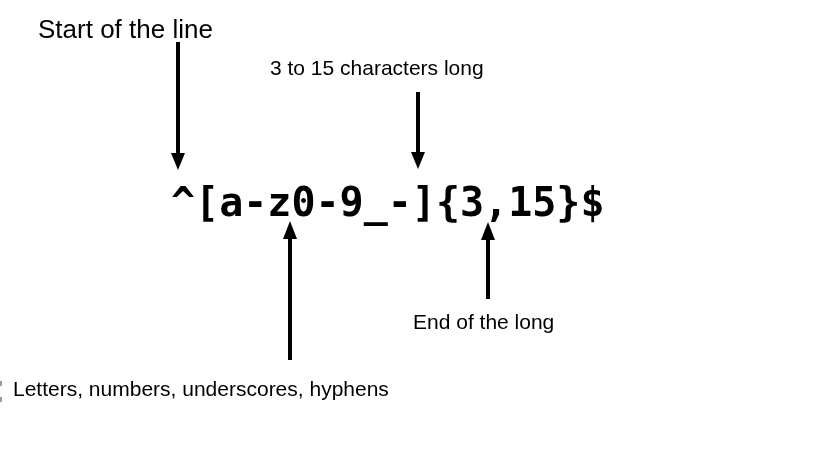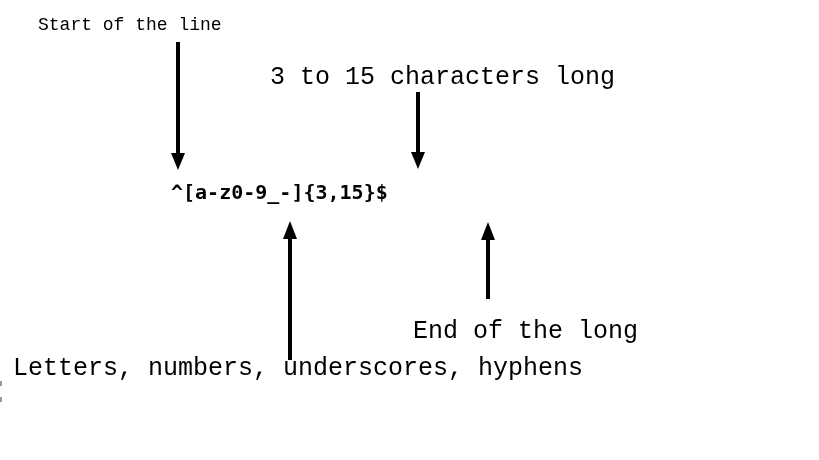--- a/index.html
+++ b/index.html
@@ -12,35 +12,34 @@
     overflow: hidden;
     color: #000000;
   }
   .label {
     position: absolute;
     white-space: nowrap;
     line-height: 1;
     color: #000000;
   }
   .sans {
-    font-family: Liberation Mono, monospace;
-    font-size: 25px;
-    margin-top: 8px;
+    font-family: Liberation Sans, sans-serif;
+    font-size: 21px;
   }
   .mono {
-    font-family: Liberation Mono, monospace;
-    font-size: 18px;
+    font-family: Liberation Sans, sans-serif;
+    font-size: 26px;
   }
   .regex {
     position: absolute;
     left: 171px;
     top: 182px;
     font-family: "DejaVu Sans Mono", "Liberation Mono", monospace;
     font-weight: bold;
-    font-size: 20px;
+    font-size: 40px;
     line-height: 1;
     white-space: pre;
     color: #000000;
   }
   .arrows {
     position: absolute;
     left: 0;
     top: 0;
     width: 819px;
     height: 460px;
@@ -48,21 +47,21 @@
   }
   .edge-artifact {
     position: absolute;
     width: 2px;
     height: 5px;
     background: #9a9a9a;
   }
   .pos-start-label  { left: 38px;  top: 16px;  }
   .pos-length-label { left: 270px; top: 57px;  }
   .pos-end-label    { left: 413px; top: 311px; }
-  .pos-class-label  { left: 13px;  top: 348px; }
+  .pos-class-label  { left: 13px;  top: 378px; }
 </style>
 </head>
 <body>
 
 <div class="canvas">
 
   <div class="label mono pos-start-label">Start of the line</div>
 
   <div class="label sans pos-length-label">3 to 15 characters long</div>
 

